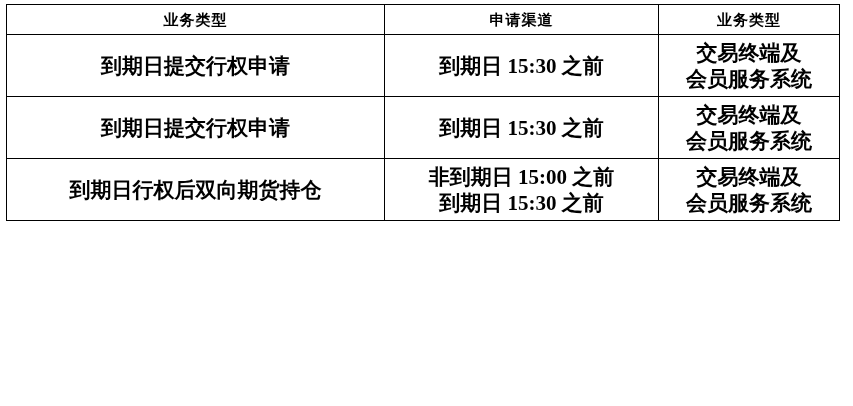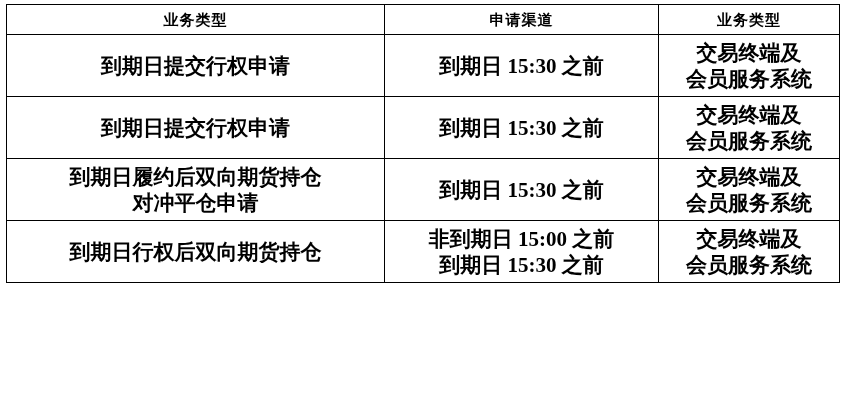--- a/index.html
+++ b/index.html
@@ -76,27 +76,20 @@
         <td>交易终端及
 会员服务系统</td>
       </tr>
       <tr>
         <td>到期日提交行权申请</td>
         <td>到期日 15:30 之前</td>
         <td>交易终端及
 会员服务系统</td>
       </tr>
       <tr>
-        <td>到期日履约后双向期货持仓
-对冲平仓申请</td>
-        <td>到期日 15:30 之前</td>
-        <td>交易终端及
-会员服务系统</td>
-      </tr>
-      <tr>
         <td>到期日行权后双向期货持仓</td>
         <td>非到期日 15:00 之前
 到期日 15:30 之前</td>
         <td>交易终端及
 会员服务系统</td>
       </tr>
     </tbody>
   </table>
 </div>
 

